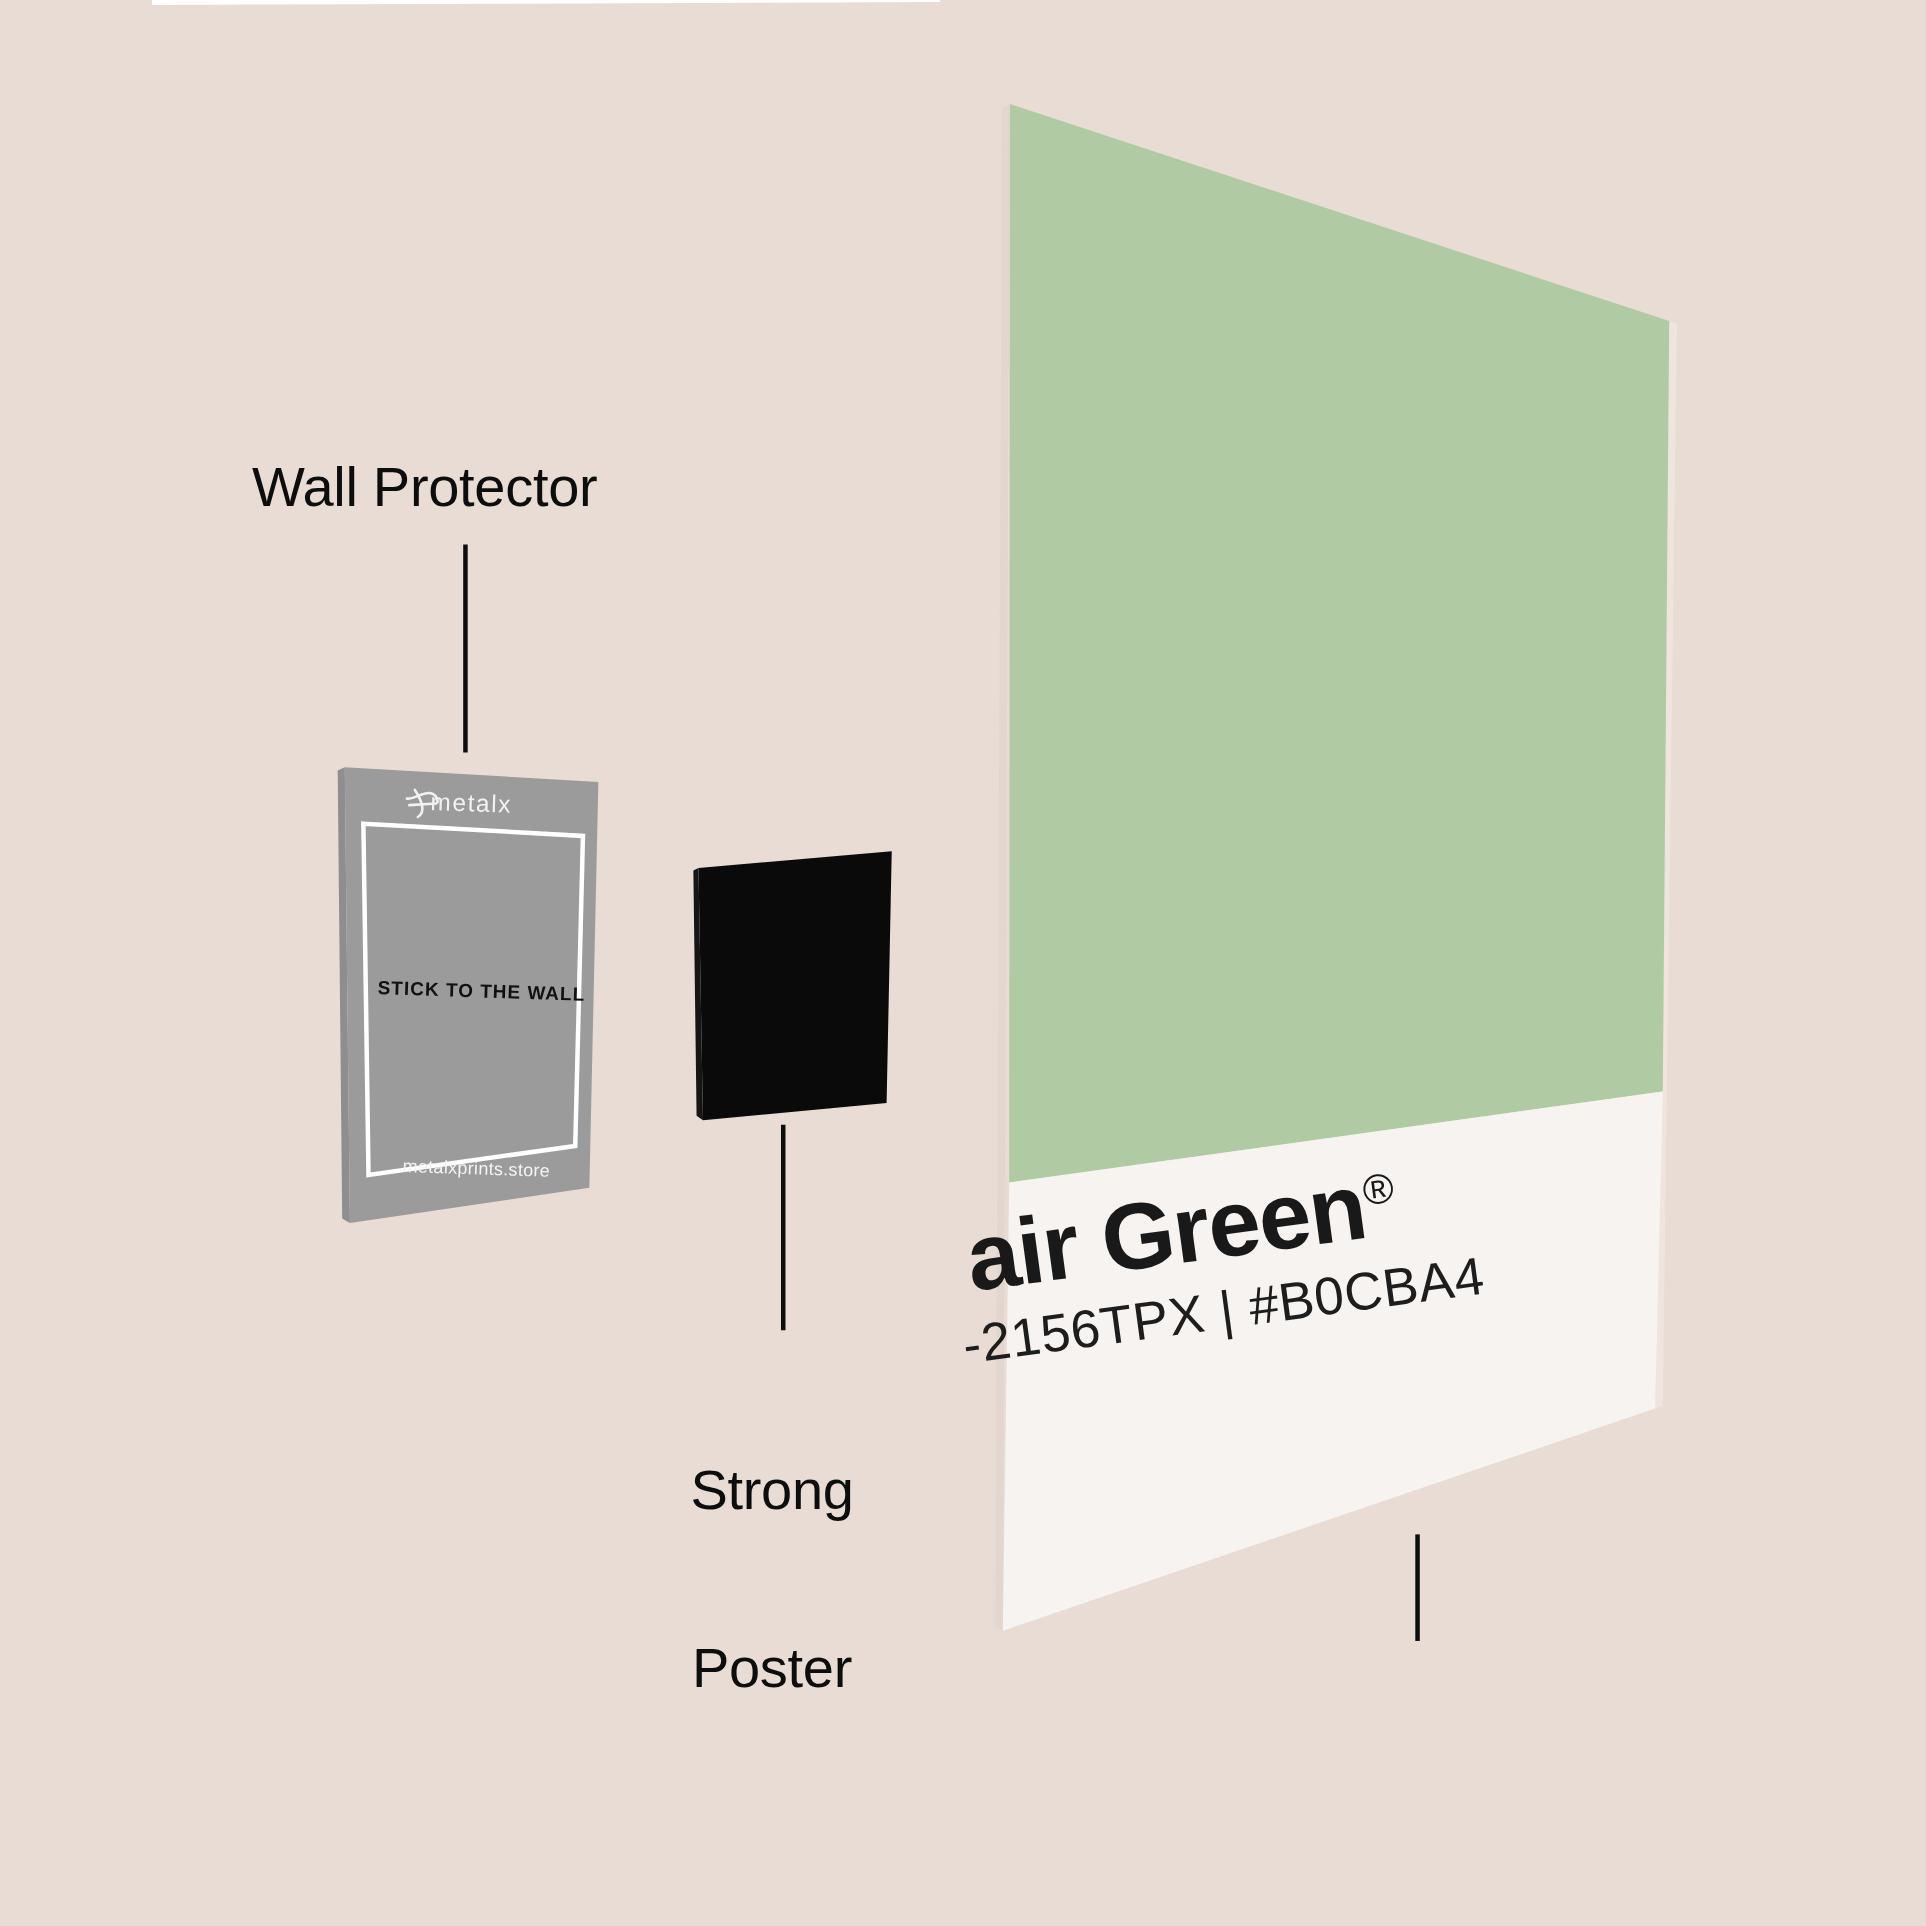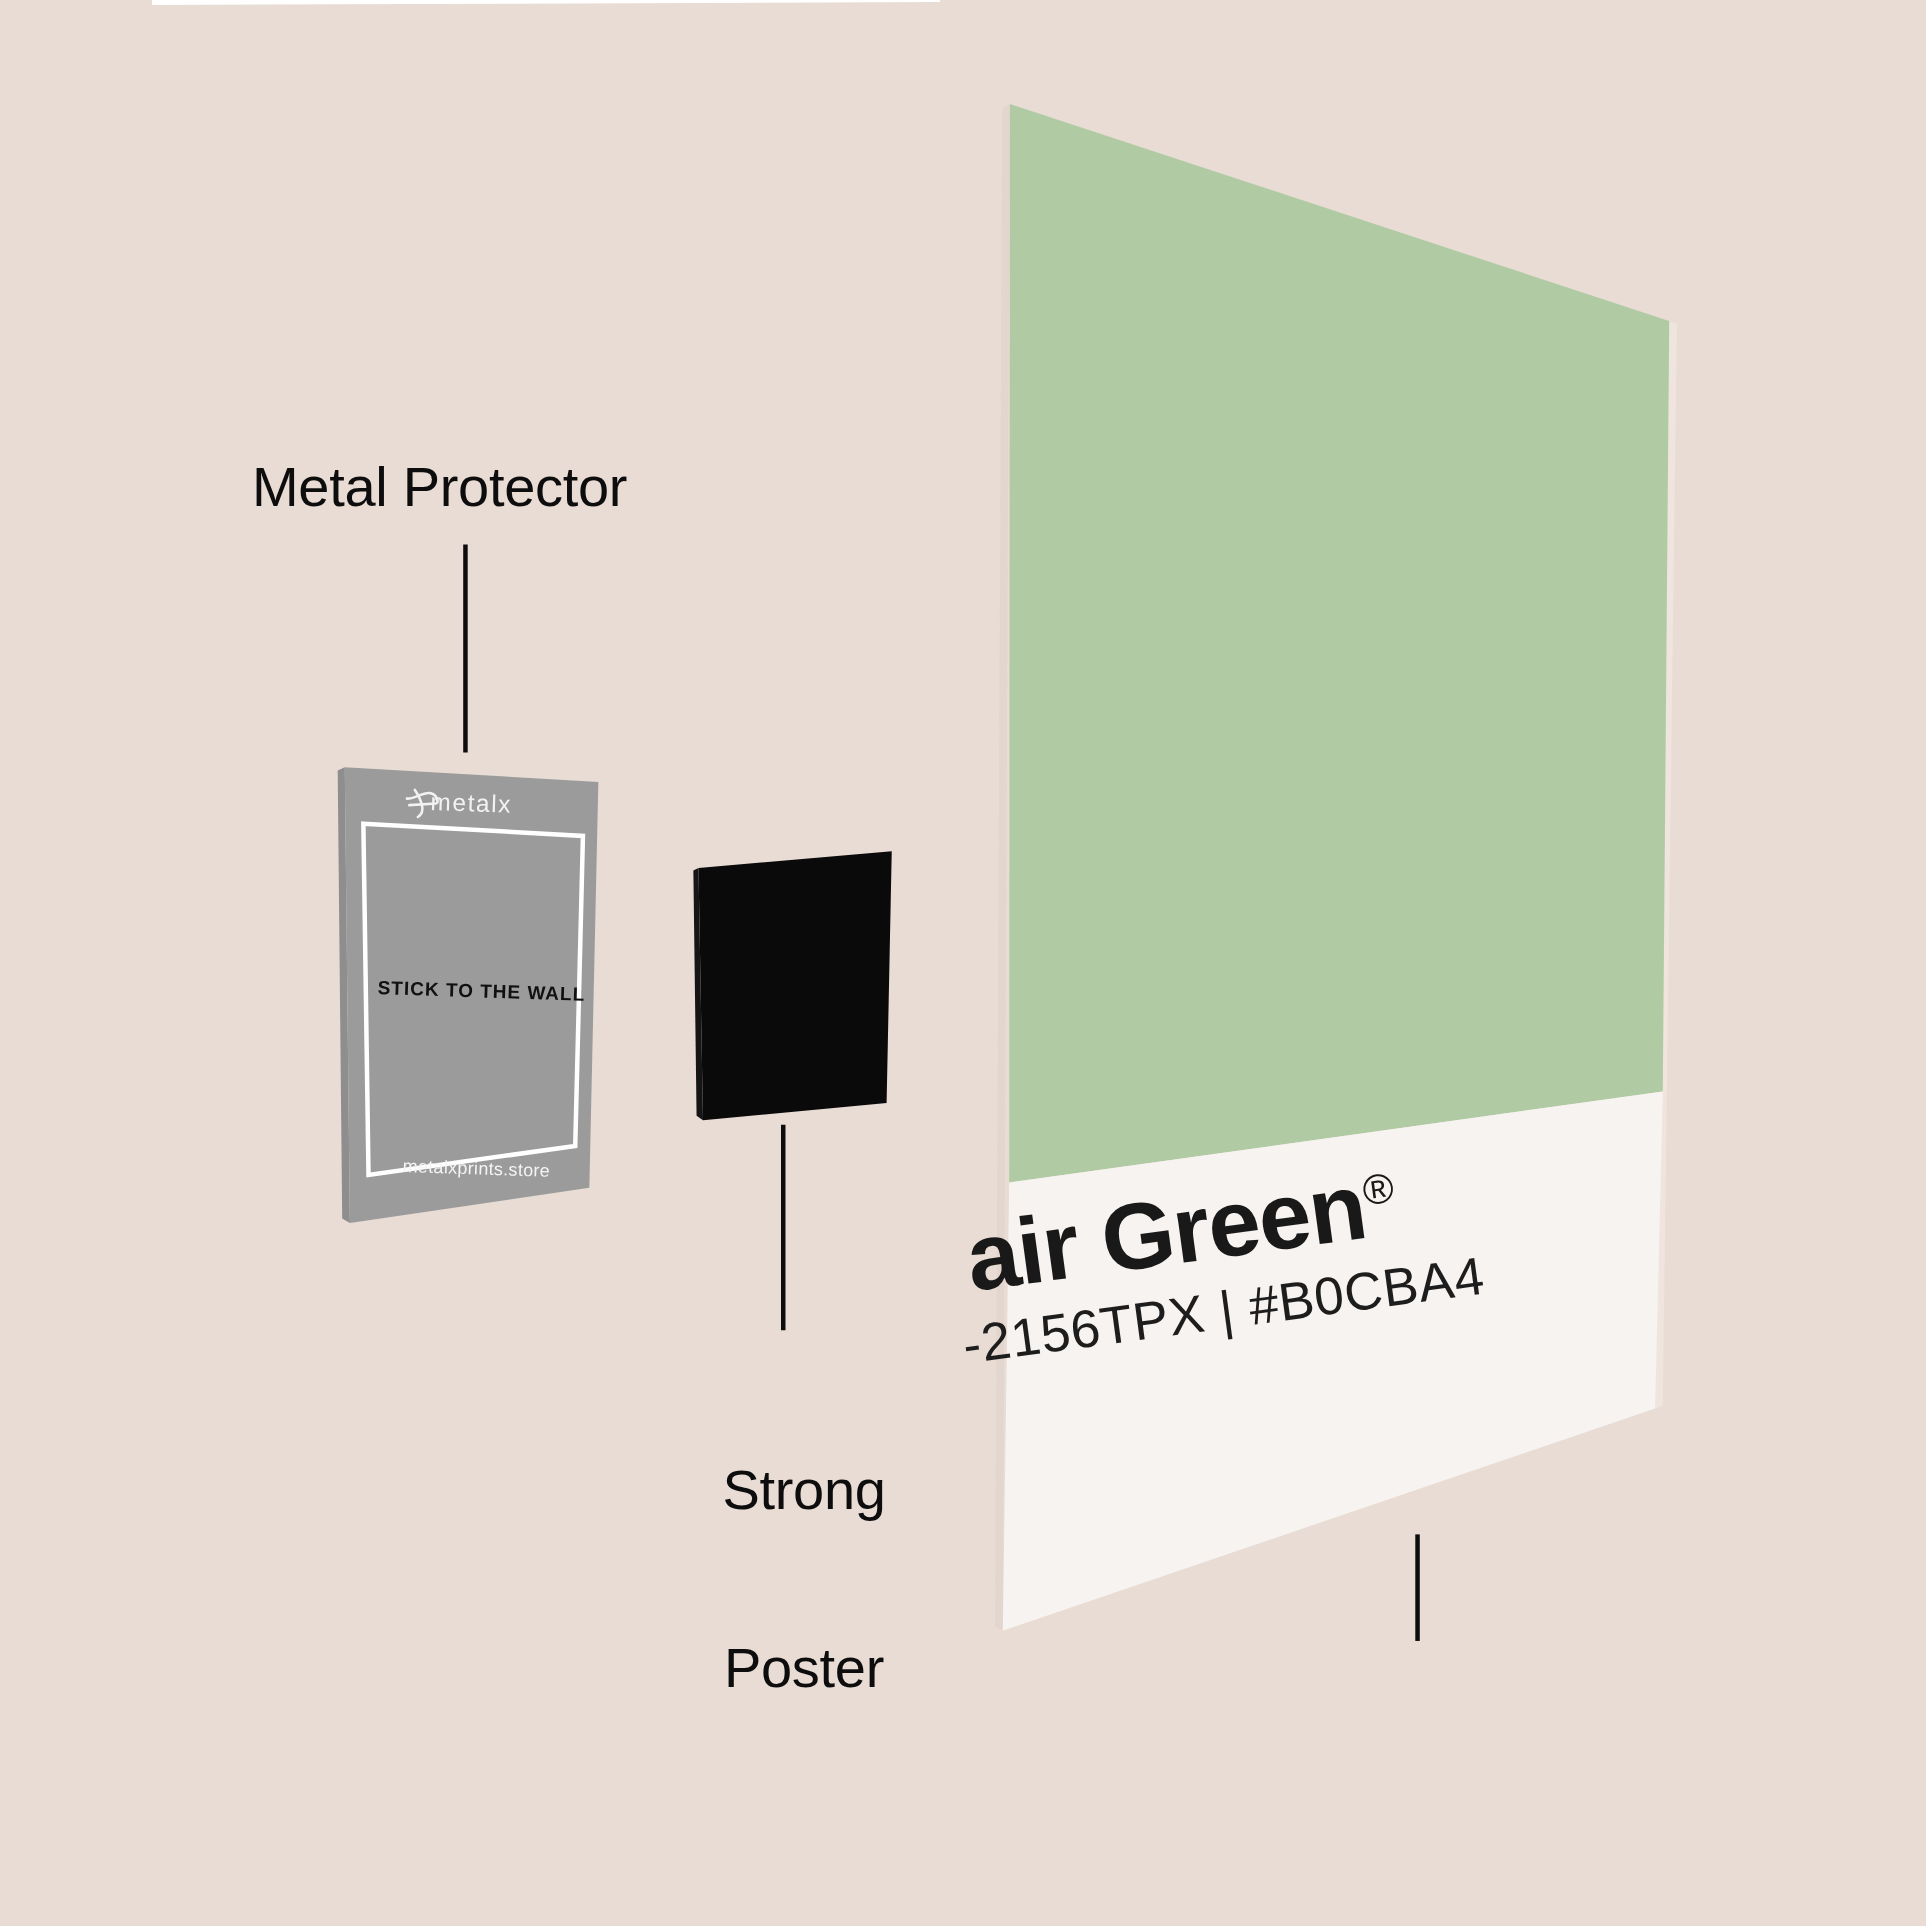--- a/index.html
+++ b/index.html
@@ -53,21 +53,21 @@
     letter-spacing: -0.3px;
     white-space: pre;
     line-height: 1.06;
   }
   .label-wall {
     left: 252px;
     top: 457px;
     font-size: 56px;
   }
   .label-magnet {
-    left: 682px;
+    left: 650px;
     top: 1341px;
     font-size: 56px;
     text-align: center;
     width: 244px;
   }
   .label-poster {
     left: 1215px;
     top: 1664px;
     font-size: 56px;
   }
@@ -200,21 +200,21 @@
     <div class="card-logo-text">metalx</div>
     <div class="card-stick">STICK TO THE WALL</div>
     <div class="card-store">metalxprints.store</div>
   </div>
 
   <div class="poster-title">
     <span>air Green</span><span class="reg">®</span>
   </div>
   <div class="poster-code">-2156TPX | #B0CBA4</div>
 
-  <div class="label label-wall">Metal Protector</div>
+  <div class="label label-wall">Wall Protector</div>
 
   <div class="label label-magnet">
     <div>Strong</div>
     <div>Poster</div>
   </div>
 
 
 </div>
 
 

